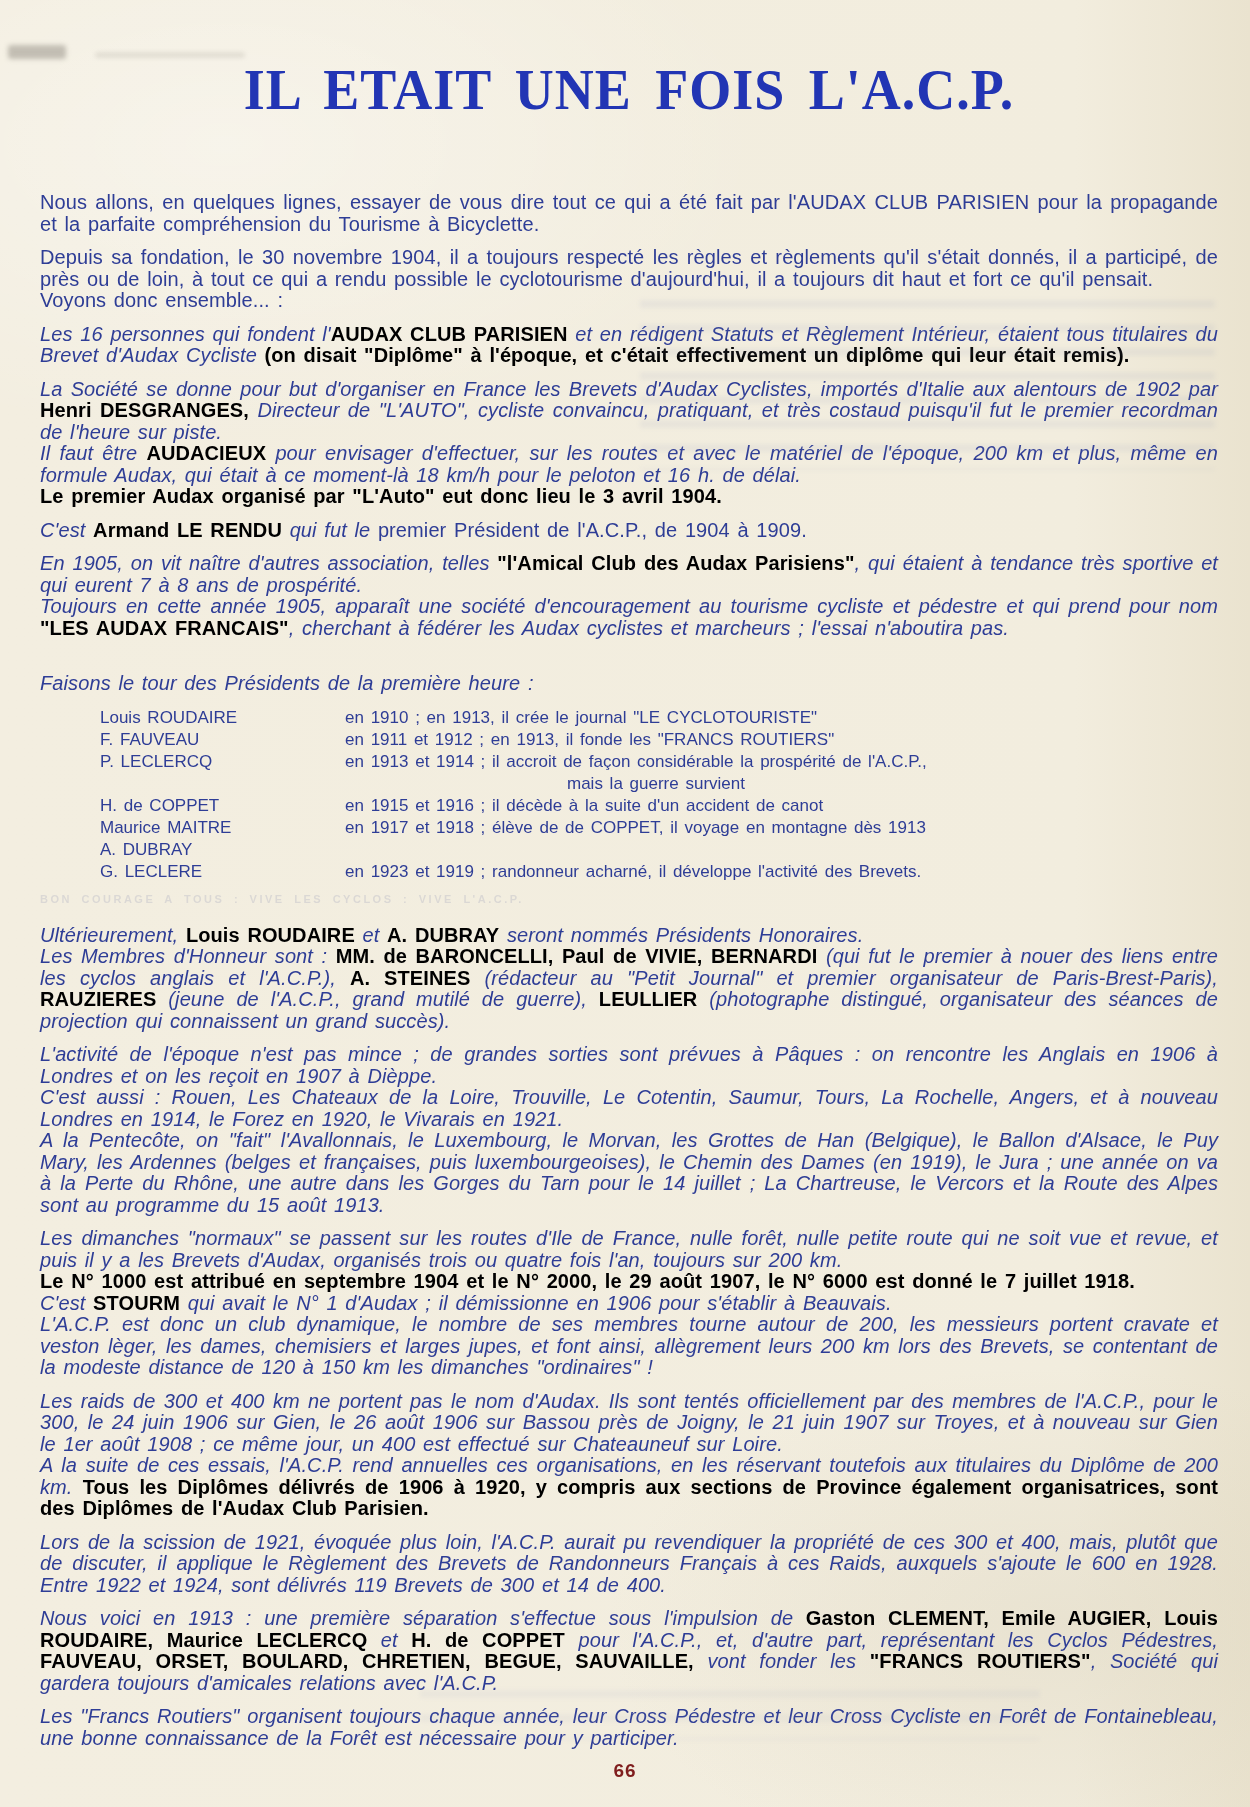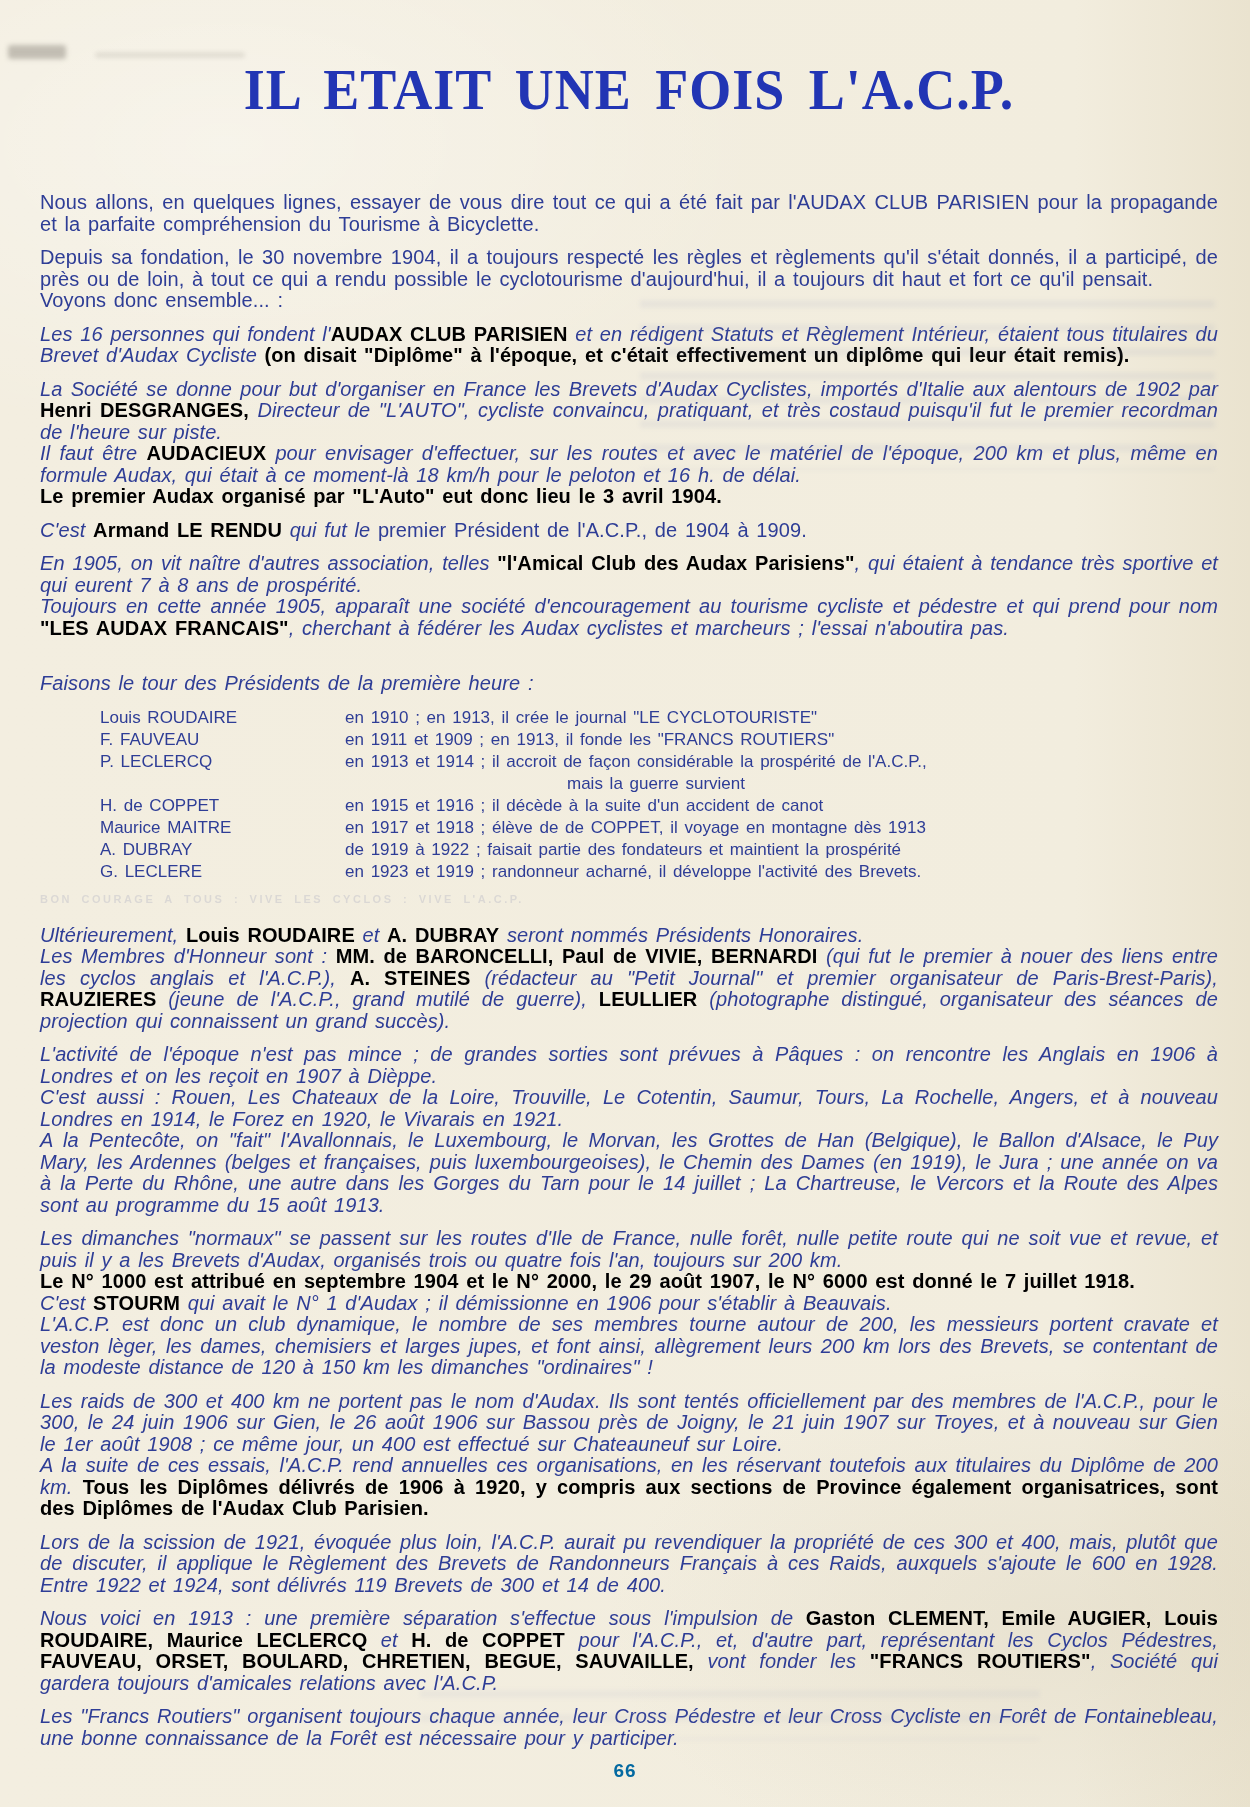--- a/index.html
+++ b/index.html
@@ -50,21 +50,21 @@
   .ghost-line{
     font-size:11px;font-weight:bold;letter-spacing:2.5px;word-spacing:4px;
     color:#7d83ab;opacity:0.20;filter:blur(0.4px);
     margin:8px 0 20px 0;
   }
   .ghost-bar{position:absolute;opacity:0.10;filter:blur(2px);background:
     repeating-linear-gradient(180deg,#8e94b8 0 8px,transparent 8px 24px);}
   .gb1{left:640px;top:300px;width:575px;height:170px;}
   .gb3{left:420px;top:1690px;width:620px;height:50px;opacity:0.08;}
   .footer{position:absolute;left:0;top:1760px;width:1250px;text-align:center;}
-  .pagenum{font-size:19px;font-weight:bold;color:#0369a1;letter-spacing:1px;}
+  .pagenum{font-size:19px;font-weight:bold;color:#7f1d1d;letter-spacing:1px;}
 </style>
 </head>
 <body>
 
 <div class="page">
   <div class="smudge"></div>
   <div class="smudge2"></div>
   <div class="ghost-bar gb1"></div>
   <div class="ghost-bar gb3"></div>
 
@@ -81,21 +81,21 @@
       <div class="presidents">
         <div class="p-row">
           <span class="p-name">Louis ROUDAIRE</span>
           <div class="p-desc">
             <div>en 1910 ; en 1913, il crée le journal "LE CYCLOTOURISTE"</div>
           </div>
         </div>
         <div class="p-row">
           <span class="p-name">F. FAUVEAU</span>
           <div class="p-desc">
-            <div>en 1911 et 1909 ; en 1913, il fonde les "FRANCS ROUTIERS"</div>
+            <div>en 1911 et 1912 ; en 1913, il fonde les "FRANCS ROUTIERS"</div>
           </div>
         </div>
         <div class="p-row">
           <span class="p-name">P. LECLERCQ</span>
           <div class="p-desc">
             <div>en 1913 et 1914 ; il accroit de façon considérable la prospérité de l'A.C.P.,</div>
             <div class="cont">mais la guerre survient</div>
           </div>
         </div>
         <div class="p-row">
@@ -105,23 +105,20 @@
           </div>
         </div>
         <div class="p-row">
           <span class="p-name">Maurice MAITRE</span>
           <div class="p-desc">
             <div>en 1917 et 1918 ; élève de de COPPET, il voyage en montagne dès 1913</div>
           </div>
         </div>
         <div class="p-row">
           <span class="p-name">A. DUBRAY</span>
-          <div class="p-desc">
-            <div>de 1919 à 1922 ; faisait partie des fondateurs et maintient la prospérité</div>
-          </div>
         </div>
         <div class="p-row">
           <span class="p-name">G. LECLERE</span>
           <div class="p-desc">
             <div>en 1923 et 1919 ; randonneur acharné, il développe l'activité des Brevets.</div>
           </div>
         </div>
       </div>
       <div class="ghost-line">BON COURAGE A TOUS : VIVE LES CYCLOS : VIVE L'A.C.P.</div>
       <p><span class="it">Ultérieurement, </span><span class="bd">Louis ROUDAIRE</span><span class="it"> et </span><span class="bd">A. DUBRAY</span><span class="it"> seront nommés Présidents Honoraires.</span><br><span class="it">Les Membres d'Honneur sont : </span><span class="bd">MM. de BARONCELLI, Paul de VIVIE, BERNARDI</span><span class="it"> (qui fut le premier à nouer des liens entre les cyclos anglais et l'A.C.P.), </span><span class="bd">A. STEINES</span><span class="it"> (rédacteur au "Petit Journal" et premier organisateur de Paris-Brest-Paris), </span><span class="bd">RAUZIERES</span><span class="it"> (jeune de l'A.C.P., grand mutilé de guerre), </span><span class="bd">LEULLIER</span><span class="it"> (photographe distingué, organisateur des séances de projection qui connaissent un grand succès).</span></p>

